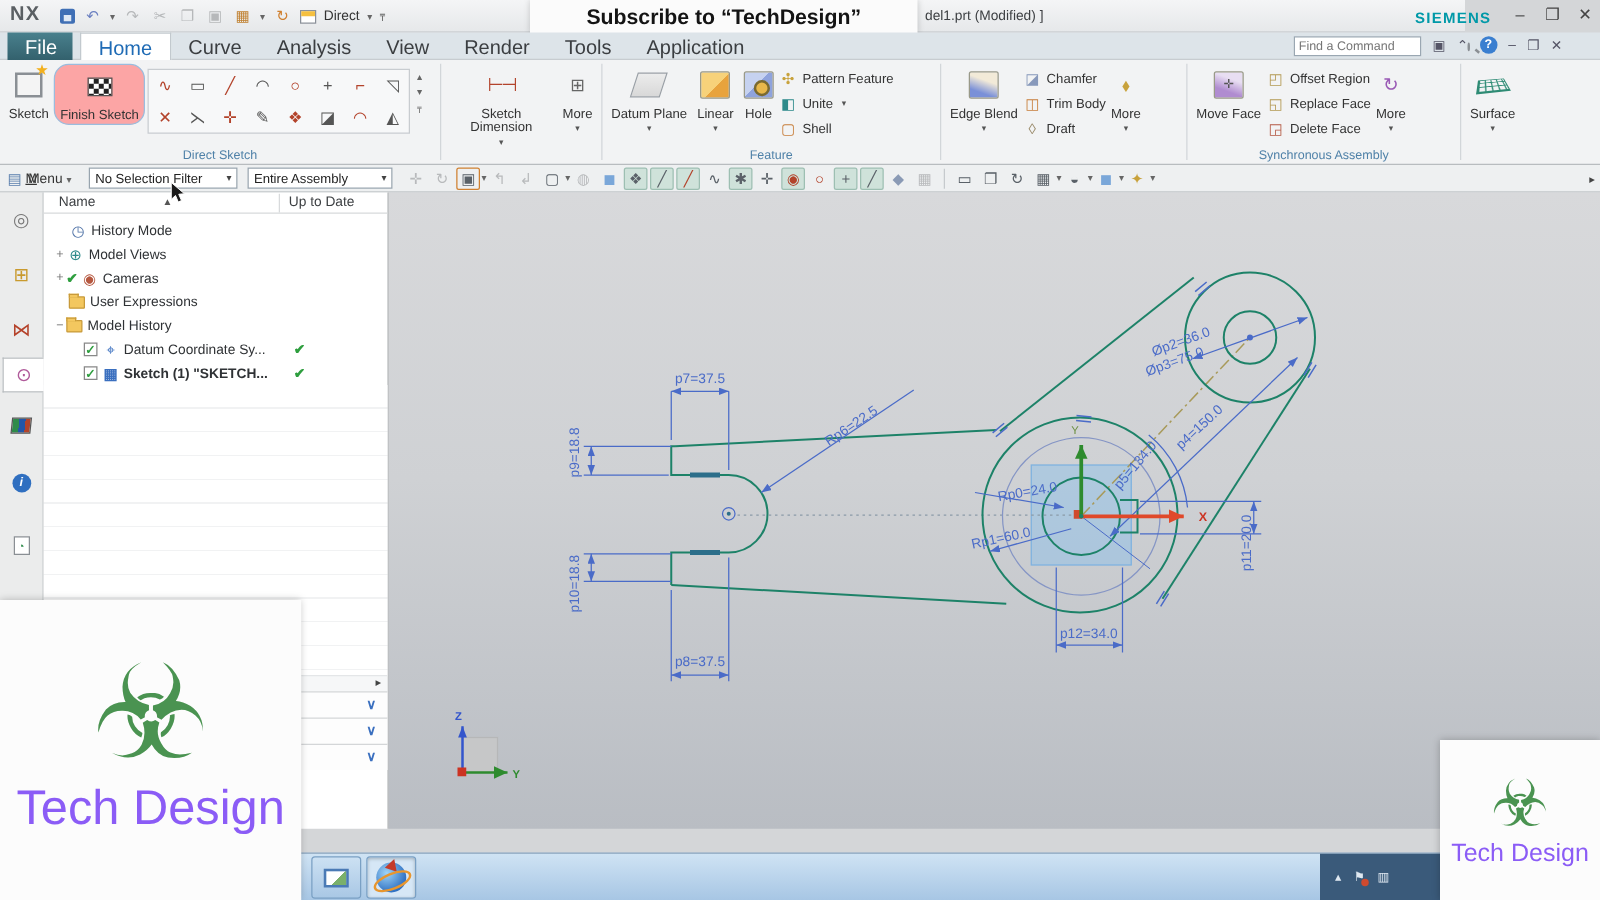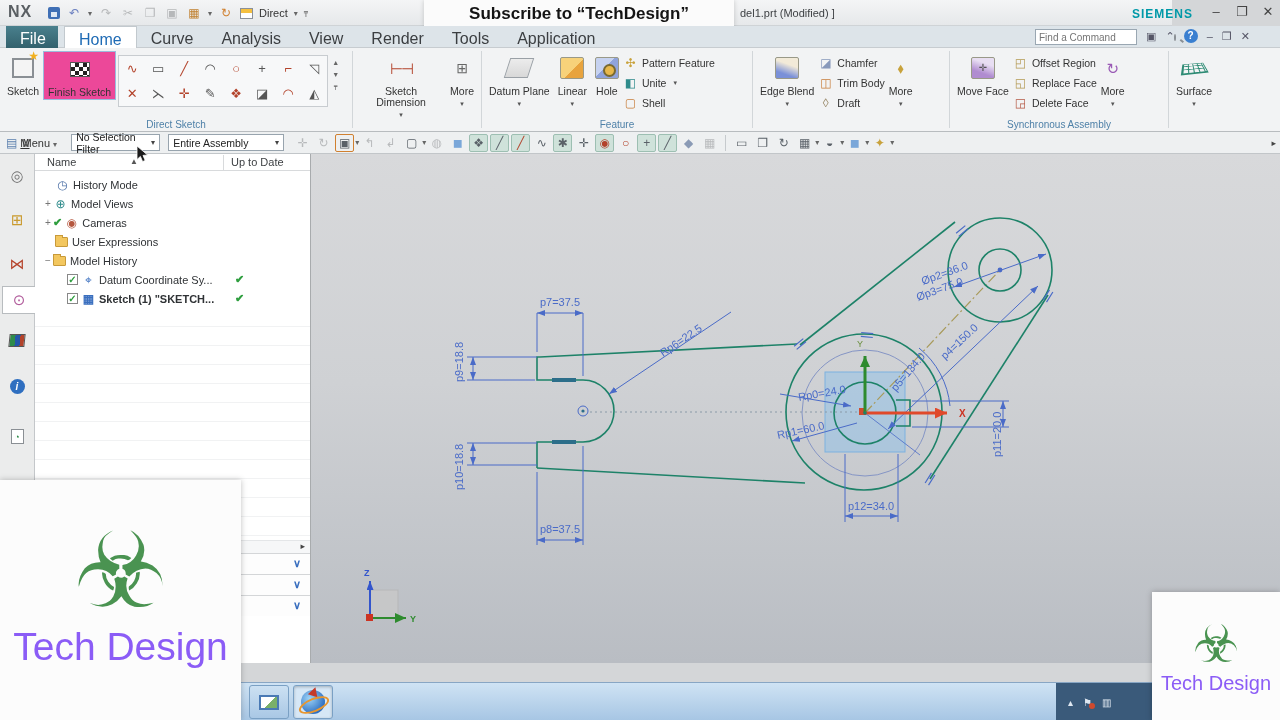--- a/index.html
+++ b/index.html
@@ -32,21 +32,21 @@
 .mag::after{content:"";position:absolute;left:5px;top:5px;width:4px;height:1.5px;background:#8a8f94;transform:rotate(40deg)}
 .ribicons{position:absolute;left:1146px;top:3px;display:flex;gap:9px;align-items:center;font-size:11px;color:#556}
 .helpico{width:14px;height:14px;border-radius:50%;background:#3a7fd0;color:#fff;font-size:10px;font-weight:bold;text-align:center;line-height:14px}
 
 #ribbon{position:absolute;left:0;top:48px;width:1280px;height:84px;background:#f2f3f4;border-bottom:1px solid #b8bcbf;display:flex;align-items:stretch}
 .grp{position:relative;display:flex;align-items:flex-start;padding:3px 3px 13px}
 .grplabel{position:absolute;bottom:1px;left:0;width:100%;text-align:center;font-size:10px;color:#4f81a8}
 .vsep{width:1px;background:#d2d6d9;margin:3px 0}
 .bb{display:flex;flex-direction:column;align-items:center;padding:1px 4px;font-size:10.5px;line-height:11px;text-align:center;color:#333}
 .bb .ico{height:32px;display:flex;align-items:center;justify-content:center;margin-bottom:2px}
-.bb.hl{background:#ec4899;border:1px solid #9bbcdd;border-radius:0}
+.bb.hl{background:#fca5a5;border:1px solid #9bbcdd;border-radius:12px}
 .dd2::after{content:"▾";font-size:7px;color:#555;display:block;margin-top:1px}
 .sketchico{width:22px;height:20px;border:2px solid #8a8f94;background:#f4f4f4;position:relative}
 .sketchico::after{content:"★";position:absolute;right:-7px;top:-9px;color:#f2b01e;font-size:12px}
 .flag{width:20px;height:15px;background:repeating-conic-gradient(#222 0 25%,#fff 0 50%) 0 0/8px 8px;border:1px solid #555}
 .toolgrid{display:grid;grid-template-columns:repeat(8,26px);grid-auto-rows:25px;border:1px solid #c8ccd0;background:#f7f8f9;margin:4px 2px 0}
 .tg{display:flex;align-items:center;justify-content:center;font-size:13px;color:#555}
 .tg:nth-child(odd){color:#b3432b}
 .minicol{display:flex;flex-direction:column;gap:5px;margin:8px 2px 0;font-size:7px;color:#666;align-items:center}
 .ldico{font-size:15px;color:#b3432b;letter-spacing:-2px}
 .moreico{font-size:14px;color:#666}
@@ -353,21 +353,21 @@
           </span>
         <span>Surface</span>
       </div>
       <div class="grplabel"></div>
     </div>
   </div>
 
   <div id="toolbar">
     <span class="menuico">▤</span>
     <span id="menulbl"><u>M</u><span style="margin-left:-7px">Menu</span>&nbsp;<span class="caret">▾</span></span>
-    <div class="combo" style="width:89px;margin-left:14px">
+    <div class="combo" style="width:119px;margin-left:14px">
       <span>No Selection Filter</span>
         <span class="caret">▾</span>
     </div>
     <div class="combo" style="width:116px;margin-left:8px">
       <span>Entire Assembly</span>
         <span class="caret">▾</span>
     </div>
     <span style="width:8px"></span>
     <span class="tbi gray">✛</span>
     <span class="tbi gray">↻</span>

